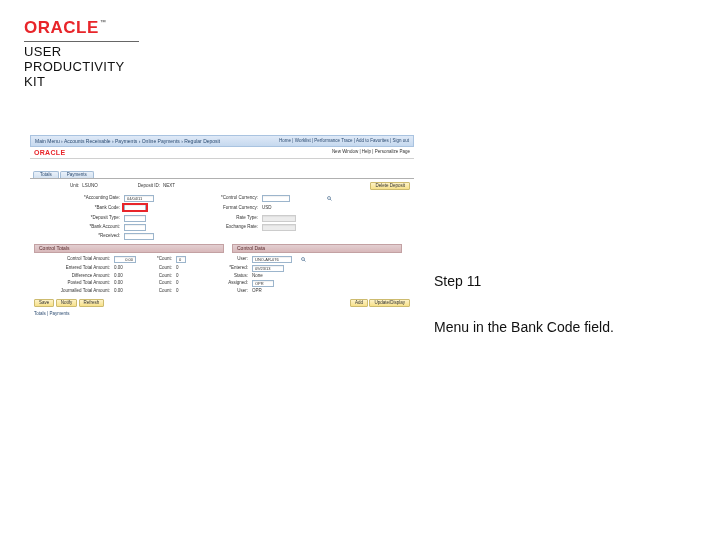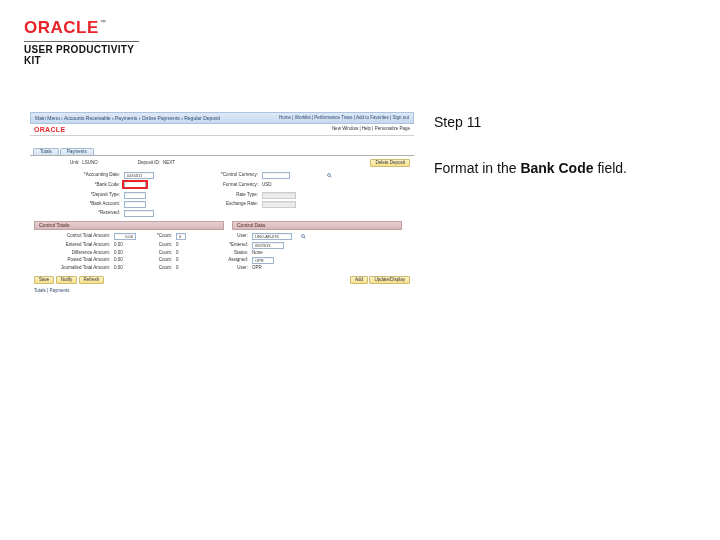--- a/index.html
+++ b/index.html
@@ -32,38 +32,38 @@
     align-items: flex-start;
   }
   .oracle-logo .tm {
     font-size: 6px;
     color: #333;
     font-weight: normal;
     margin-left: 1px;
     margin-top: 1px;
   }
   .logo-sub {
-    font-size: 10px;
+    font-size: 13px;
     color: #111;
-    font-weight: 700;
+    font-weight: 400;
     letter-spacing: 0.3px;
     border-top: 1px solid #666;
     padding-top: 2px;
     margin-top: 1px;
     width: 115px;
   }
   .page-title {
     font-size: 16px;
     color: #111;
     margin-top: 10px;
     margin-right: 8px;
   }
   .content {
     display: flex;
-    align-items: flex-start;
+    align-items: flex-end;
     padding: 40px 12px 0 30px;
     gap: 20px;
   }
   .screenshot {
     width: 384px;
     height: 200px;
     background: #fff;
     position: relative;
     font-size: 5px;
     color: #333;
@@ -205,21 +205,21 @@
   }
   .instructions {
     padding-top: 2px;
     font-size: 14px;
     color: #111;
     width: 260px;
   }
   .instructions .step {
     margin-bottom: 30px;
   }
-  .instructions .desc b { font-weight: 700; }
+  .instructions .desc b { font-weight: 400; }
   svg.mag { width: 5px; height: 5px; }
   .ss-look svg { stroke: #5a7a9a; }
 </style>
 </head>
 <body>
 
 <div class="header">
   <div class="logo-block">
     <div class="oracle-logo">
       <span>ORACLE</span>
@@ -359,17 +359,17 @@
         <span class="ss-btn">Add</span>
         <span class="ss-btn">Update/Display</span>
       </span>
     </div>
     <div class="ss-ts">Totals | Payments</div>
   </div>
 
   <div class="instructions">
     <div class="step">Step 11</div>
     <div class="desc">
-      <span>Format in the </span><b>Bank Code</b><span> field.</span>
+      <span>Menu in the </span><b>Bank Code</b><span> field.</span>
     </div>
   </div>
 
 </div>
 
 </body></html>

